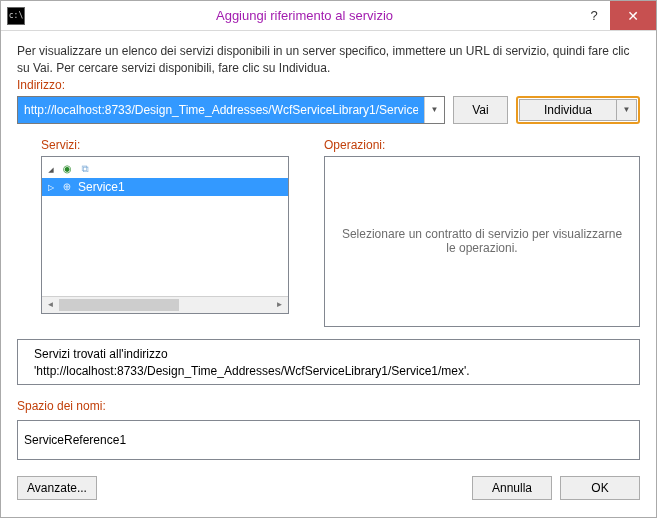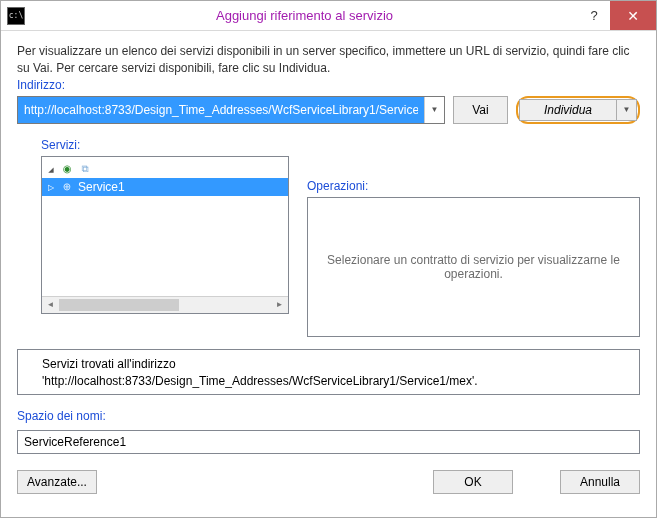--- a/index.html
+++ b/index.html
@@ -46,21 +46,21 @@
       height: 100%;
       display: flex;
       align-items: center;
       justify-content: center;
       font-size: 13px;
       color: #333;
     }
     .title-close { background: #c75050; color: #fff; width: 46px; font-size: 14px; }
     .content { padding: 12px 16px; }
     .desc { color: #333; line-height: 1.45; }
-    .lbl { color: #1d4ed8; margin-bottom: 4px; }
+    .lbl { color: #c2410c; margin-bottom: 4px; }
     .addr-row { display: flex; gap: 8px; align-items: stretch; margin-bottom: 14px; }
     .addr-combo { flex: 1; display: flex; border: 1px solid #7a7a7a; }
     .addr-input {
       flex: 1;
       border: none;
       padding: 3px 6px;
       background: #3399ff;
       color: #fff;
       font-family: inherit;
       font-size: 12px;
@@ -81,40 +81,39 @@
       background: #efefef;
       border: 1px solid #acacac;
       padding: 3px 10px;
       font-family: inherit;
       font-size: 12px;
       min-width: 55px;
       cursor: pointer;
     }
     .discover-wrap {
       border: 2px solid #ea9a1f;
-      border-radius: 12px;
+      border-radius: 3px;
       padding: 1px;
       display: flex;
-      font-style: italic;
     }
     .discover-btn { display: flex; border: 1px solid #acacac; }
     .discover-main { padding: 3px 24px; background: #efefef; cursor: pointer; }
     .discover-dd {
       width: 20px;
       background: #efefef;
       border-left: 1px solid #acacac;
       display: flex;
       align-items: center;
       justify-content: center;
       font-size: 8px;
       color: #555;
     }
-    .two-col { display: flex; gap: 18px; margin-bottom: 12px; padding-left: 24px; }
+    .two-col { display: flex; gap: 35px; margin-bottom: 12px; padding-left: 24px; }
     .col-left { width: 248px; }
-    .col-right { flex: 1; margin-top: 41px; }
+    .col-right { flex: 1; }
     .tree-box {
       border: 1px solid #828790;
       height: 158px;
       background: #fff;
       display: flex;
       flex-direction: column;
       margin-top: 3px;
     }
     .tree-body { flex: 1; padding: 3px 4px; overflow: hidden; }
     .tree-row {
@@ -147,47 +146,47 @@
       height: 17px;
       background: #f0f0f0;
       border-top: 1px solid #d0d0d0;
       display: flex;
     }
     .hs-btn { width: 17px; display: flex; align-items: center; justify-content: center; font-size: 8px; color: #777; }
     .hs-track { flex: 1; position: relative; }
     .hs-thumb { position: absolute; left: 0; top: 2px; bottom: 2px; width: 120px; background: #cdcdcd; }
     .ops-box {
       border: 1px solid #828790;
-      height: 140px;
+      height: 171px;
       background: #fff;
       margin-top: 3px;
       display: flex;
       align-items: center;
       justify-content: center;
       padding: 0 16px;
     }
     .ops-placeholder { color: #6d6d6d; text-align: center; }
     .status-box {
       border: 1px solid #828790;
       background: #fff;
-      padding: 6px 24px;
+      padding: 6px 16px;
       height: 46px;
       margin-bottom: 14px;
       line-height: 1.4;
     }
     .ns-row { margin-bottom: 16px; }
     .ns-input {
       width: 100%;
       border: 1px solid #828790;
-      padding: 4px 6px;
+      padding: 12px 6px;
       font-family: inherit;
       font-size: 12px;
       margin-top: 3px;
     }
-    .footer { display: flex; align-items: flex-start; gap: 39px; }
+    .footer { display: flex; align-items: flex-start; }
     .footer .spacer { flex: 1; }
     .footer .btn { min-width: 80px; padding: 4px 8px; }
     .footer .btn + .btn { margin-left: 8px; }
   </style>
 </head>
 <body>
 
 <div class="titlebar">
   <div class="title-icon">c:\</div>
   <div class="title-text">Aggiungi riferimento al servizio</div>
@@ -254,16 +253,16 @@
   </div>
 
   <div class="ns-row">
     <div class="lbl">Spazio dei nomi:</div>
     <input class="ns-input" value="ServiceReference1" style="">
   </div>
 
   <div class="footer">
     <button class="btn">Avanzate...</button>
     <div class="spacer"></div>
+    <button class="btn">Annulla</button>
     <button class="btn">OK</button>
-    <button class="btn">Annulla</button>
   </div>
 </div>
 
 </body></html>

